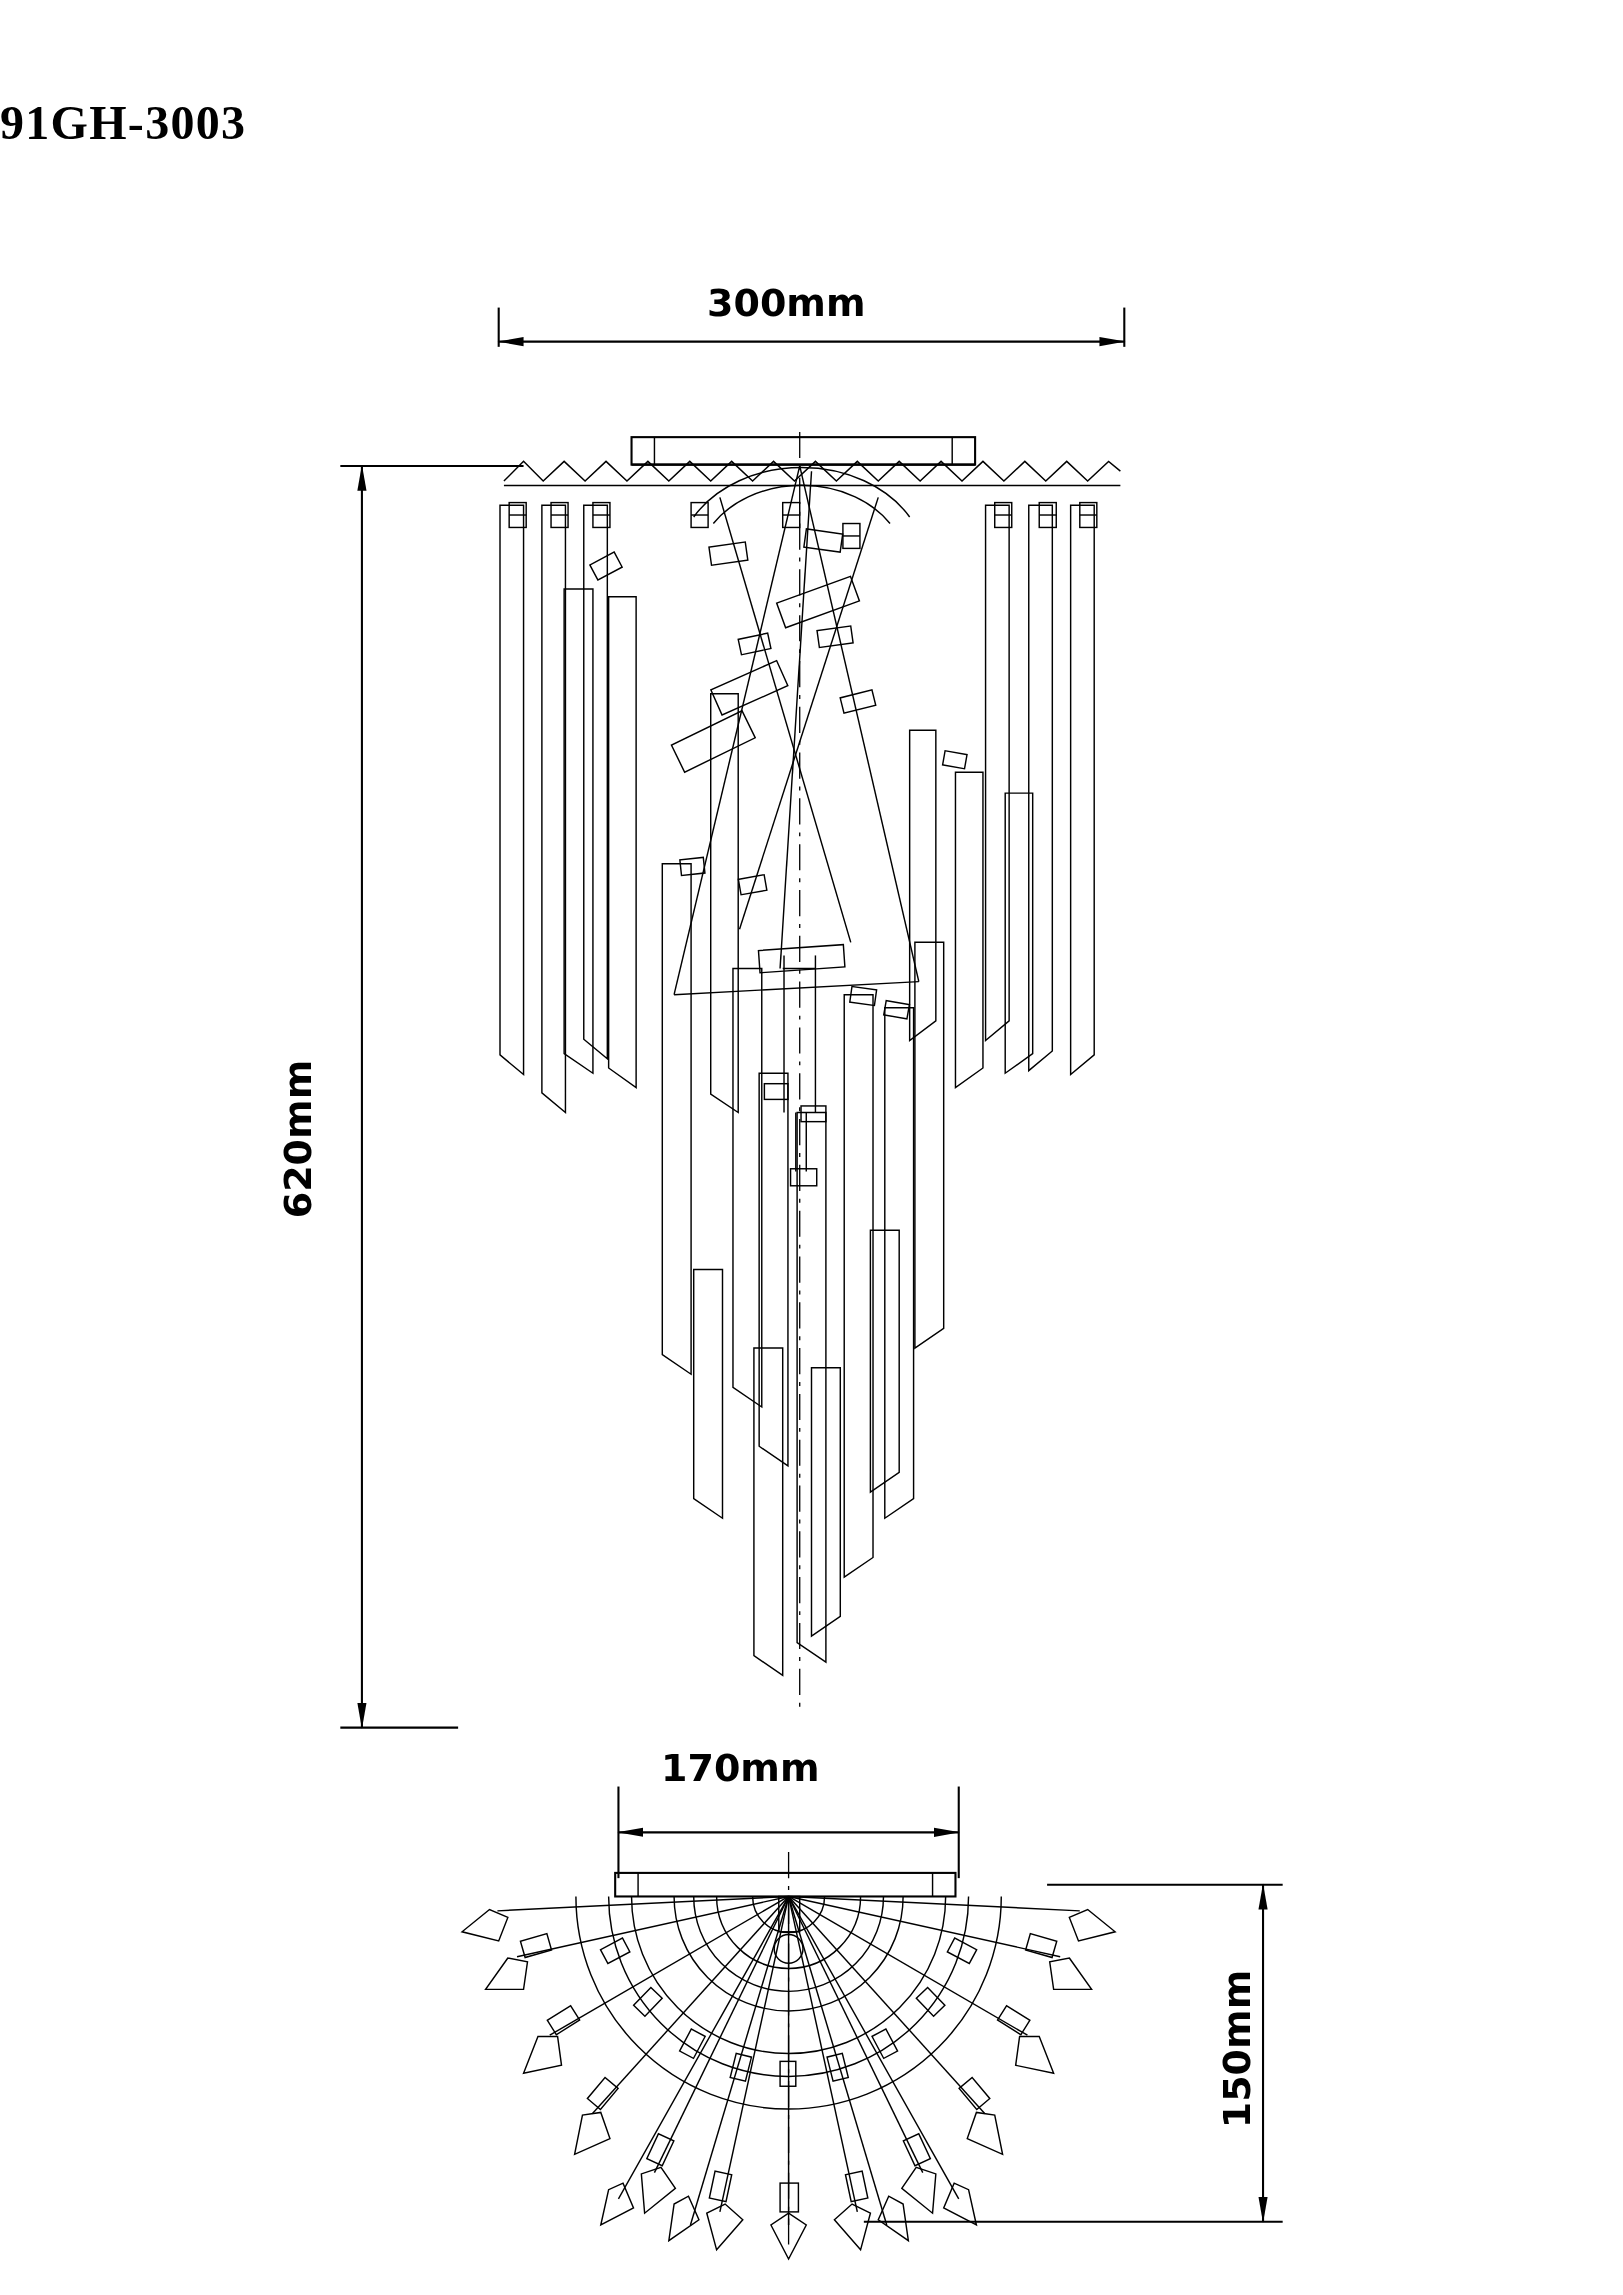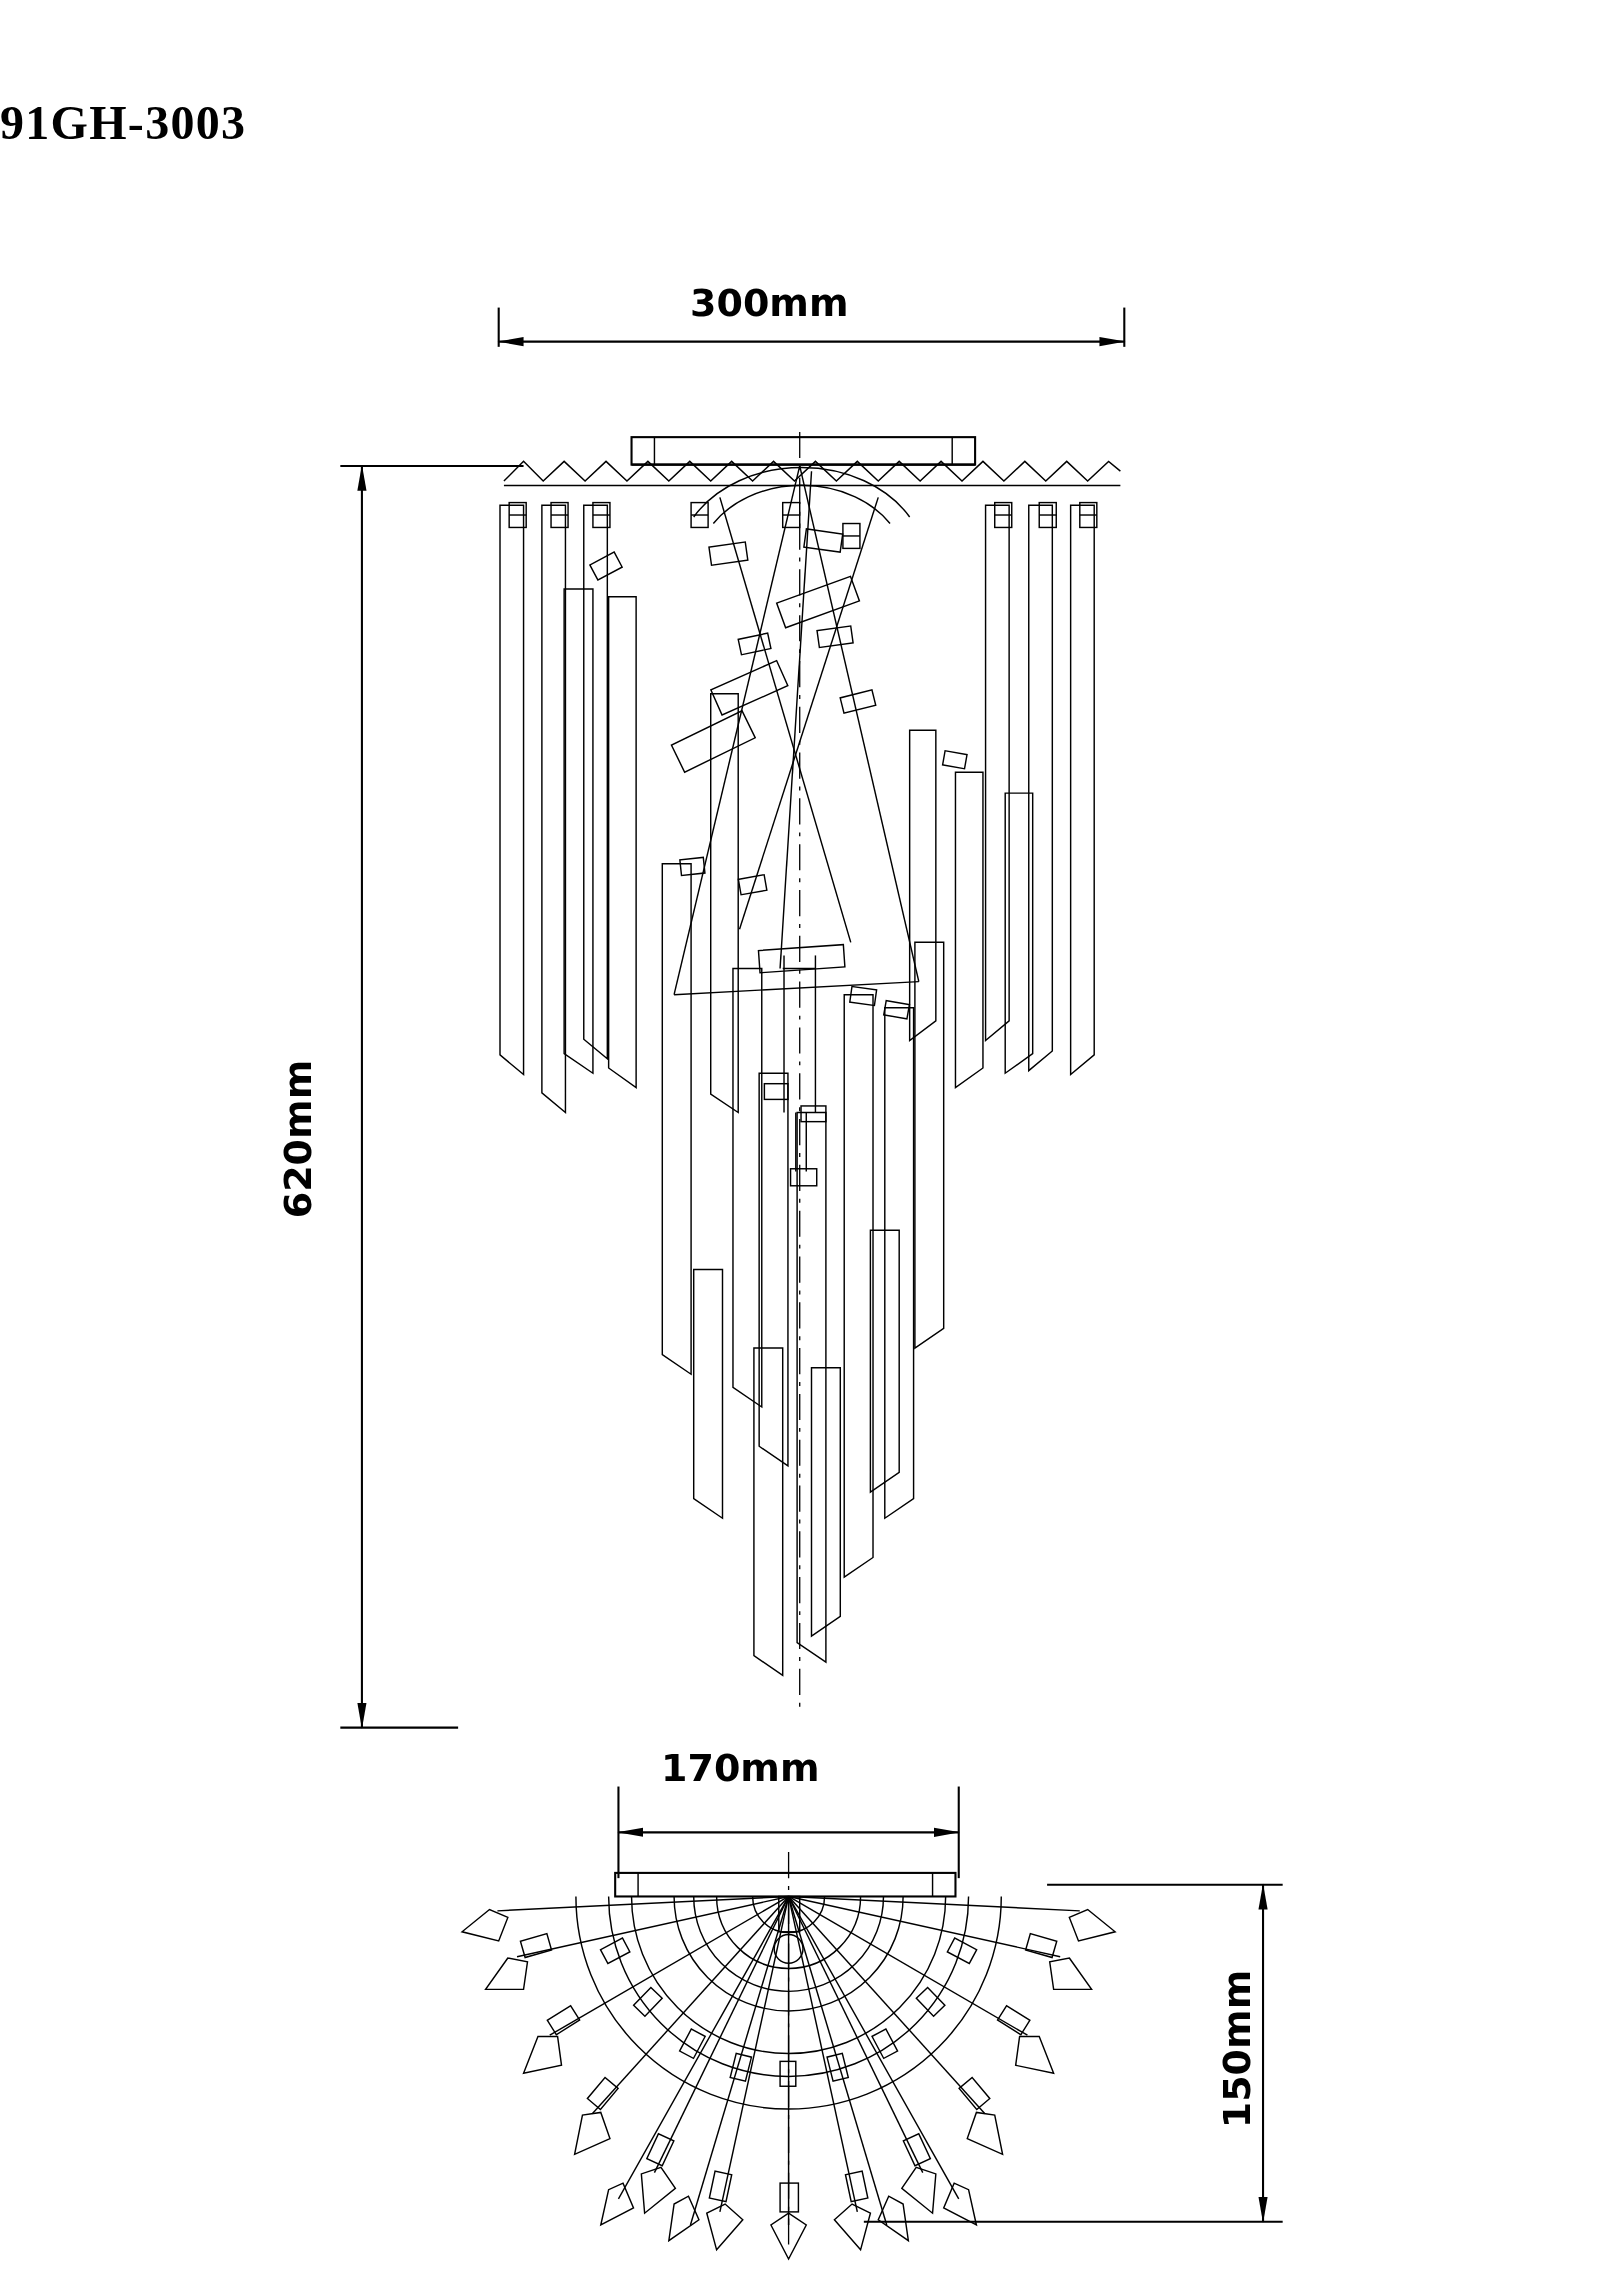--- a/index.html
+++ b/index.html
@@ -32,21 +32,21 @@
     margin-top: 44px;
   }
   .dim-label {
     position: absolute;
     font-size: 38px;
     font-weight: bold;
     font-family: "DejaVu Sans", sans-serif;
     white-space: nowrap;
   }
   #dim-top-label {
-    left: 690px;
+    left: 707px;
     top: 281px;
   }
   #dim-height-label {
     left: 298px;
     top: 1139px;
     transform: translate(-50%, -50%) rotate(-90deg);
     transform-origin: center center;
   }
   #dim-bottom-label {
     left: 661px;

